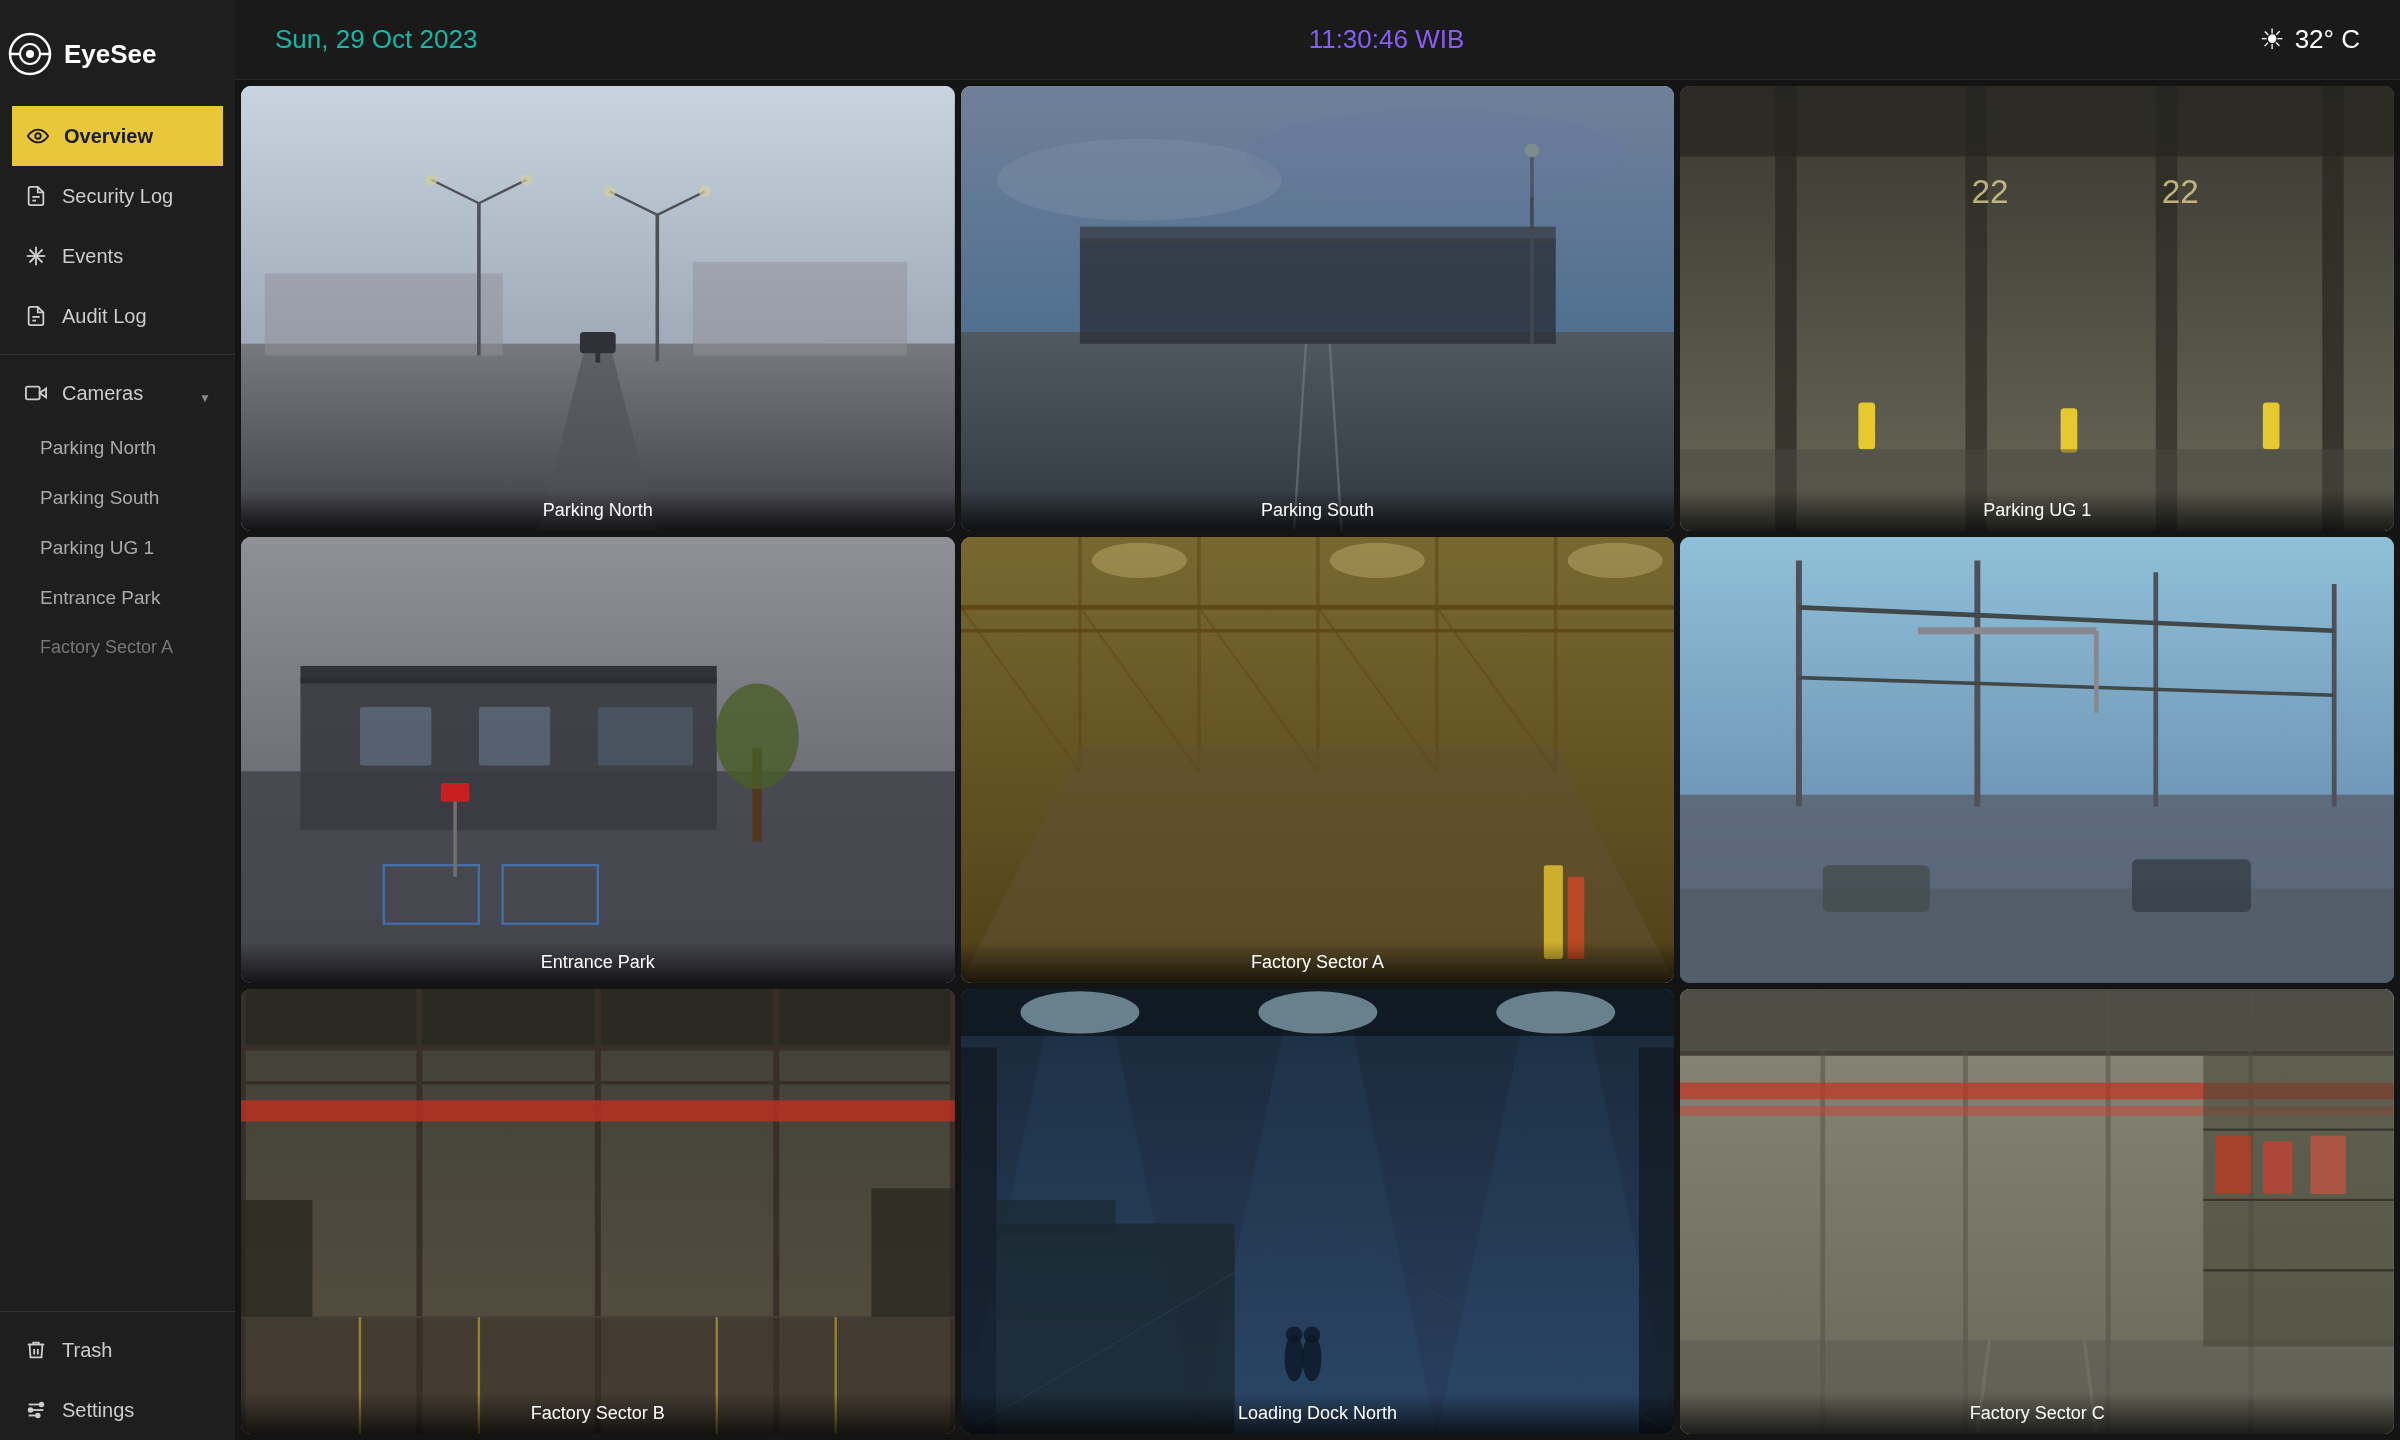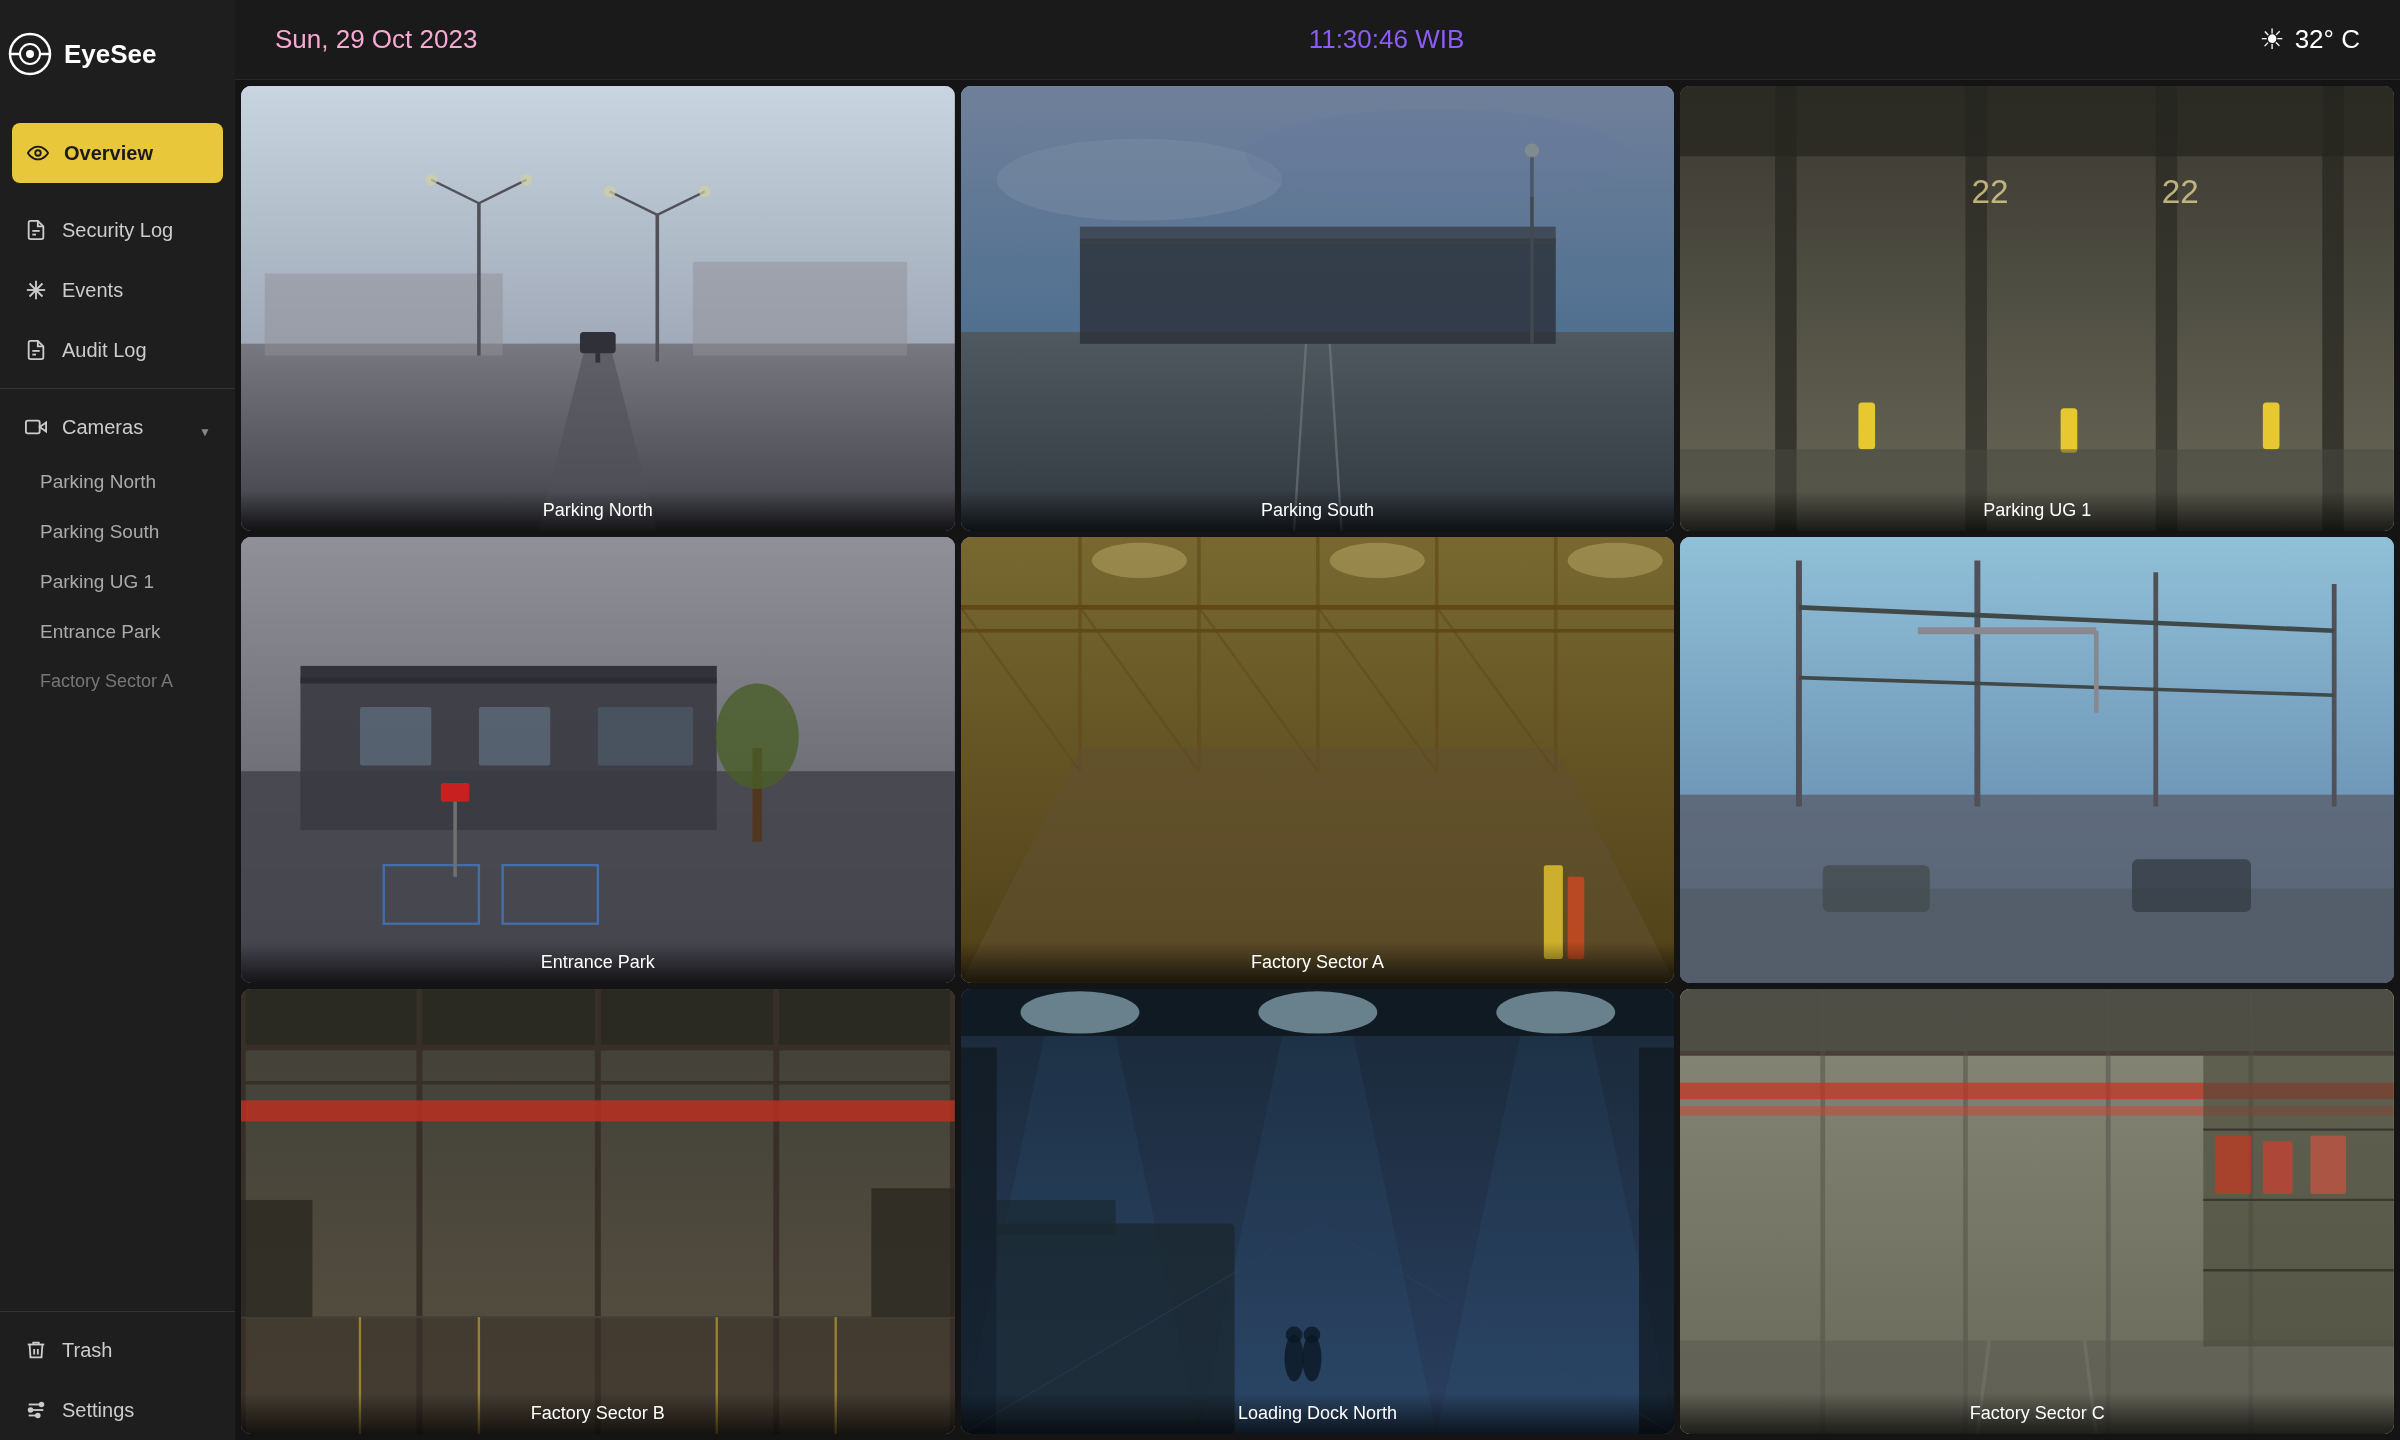--- a/index.html
+++ b/index.html
@@ -58,22 +58,22 @@
       font-size: 20px;
       font-weight: 400;
       transition: background 0.15s;
       position: relative;
     }
 
     .nav-item.active {
       background: #e8c83a;
       color: #1a1a1a;
       font-weight: 600;
-      border-radius: 8px;
-      margin: 17px 12px;
+      border-radius: 0;
+      margin: 0 12px;
       padding: 18px 14px;
     }
 
     .nav-item.active .nav-icon {
       color: #1a1a1a;
     }
 
     .nav-icon {
       width: 24px;
       height: 24px;
@@ -130,21 +130,21 @@
       padding: 0 40px;
       height: 80px;
       background: #1a1a1a;
       border-bottom: 1px solid #2a2a2a;
       flex-shrink: 0;
     }
 
     .topbar-date {
       font-size: 26px;
       font-weight: 500;
-      color: #f9a8d4;
+      color: #14b8a6;
     }
 
     .topbar-time {
       font-size: 26px;
       font-weight: 500;
       color: #8b5cf6;
       margin-left: 36px;
     }
 
     .topbar-weather {

